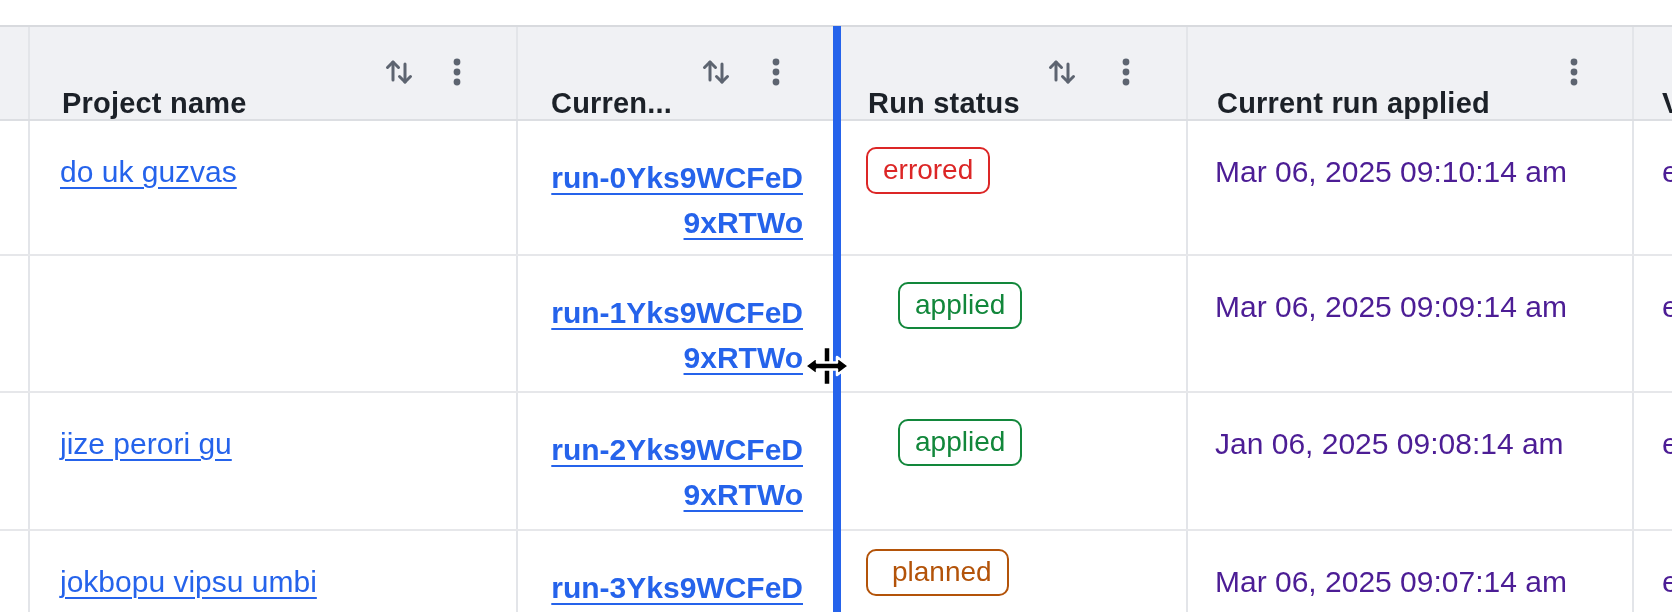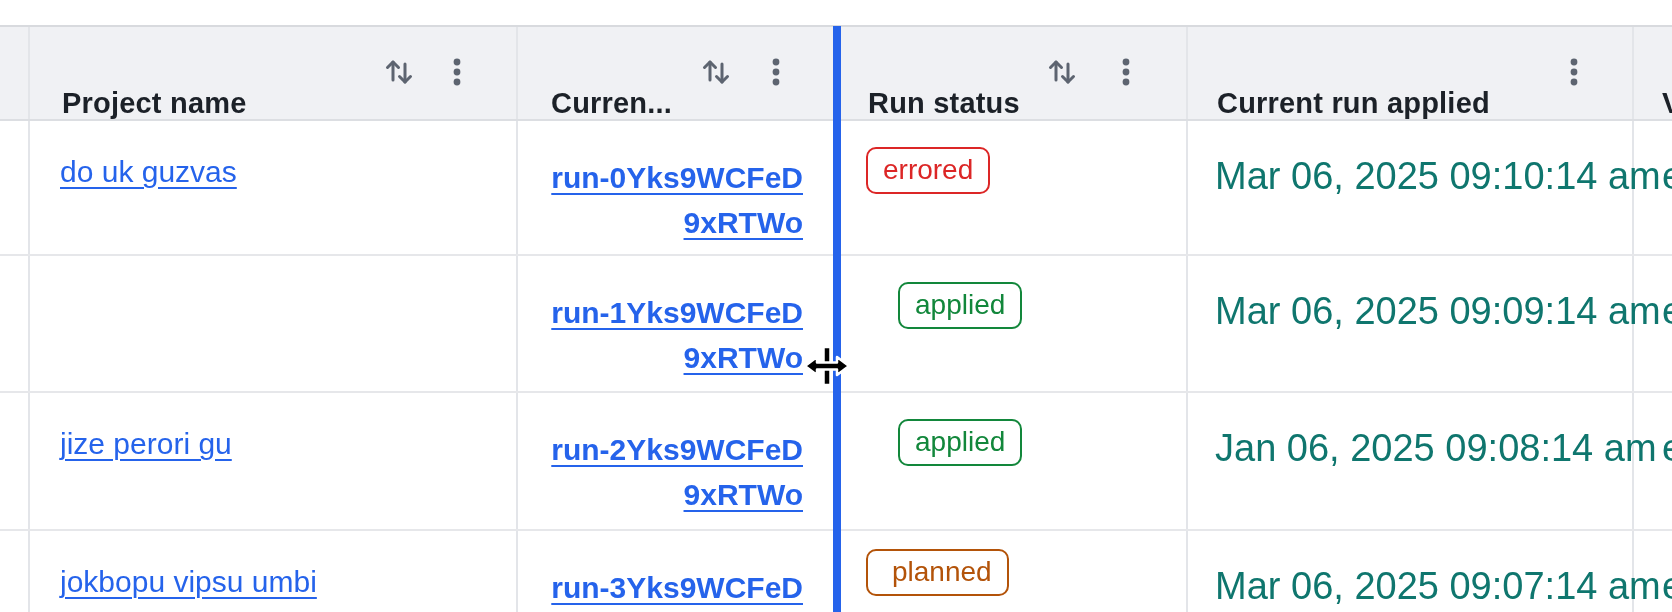--- a/index.html
+++ b/index.html
@@ -30,21 +30,21 @@
   .icon-btn{position:absolute;top:55px;width:32px;height:34px;border:none;background:transparent;padding:0;cursor:pointer;}
   .icon-btn svg{display:block;}
 
   
   .cell-link{
     position:absolute;font-size:30px;color:#2563eb;text-decoration:underline;
     text-decoration-thickness:2px;text-underline-offset:5px;white-space:nowrap;cursor:pointer;text-align:right;
   }
   .run-link{line-height:45px;width:255px;white-space:normal;display:block;}
   .run-link span{display:inline;}
-  .cell-text{position:absolute;font-size:38px;color:#0f766e;white-space:nowrap;}
+  .cell-text{position:absolute;font-size:30px;color:#4c1d95;white-space:nowrap;}
   .badge{
     position:absolute;display:inline-block;font-size:28px;line-height:28px;
     padding:7px 15px 8px 15px;border:2px solid;border-radius:10px;background:#fff;white-space:nowrap;
   }
   .badge[data-status="errored"]{color:#dc2626;border-color:#dc2626;}
   .badge[data-status="applied"]{color:#12873b;border-color:#12873b;margin-left:32px;}
   .badge[data-status="planned"]{color:#b35309;border-color:#b35309;padding-left:24px;}
 
   
   .r0t{top:155px;} .r0b{top:147px;}

